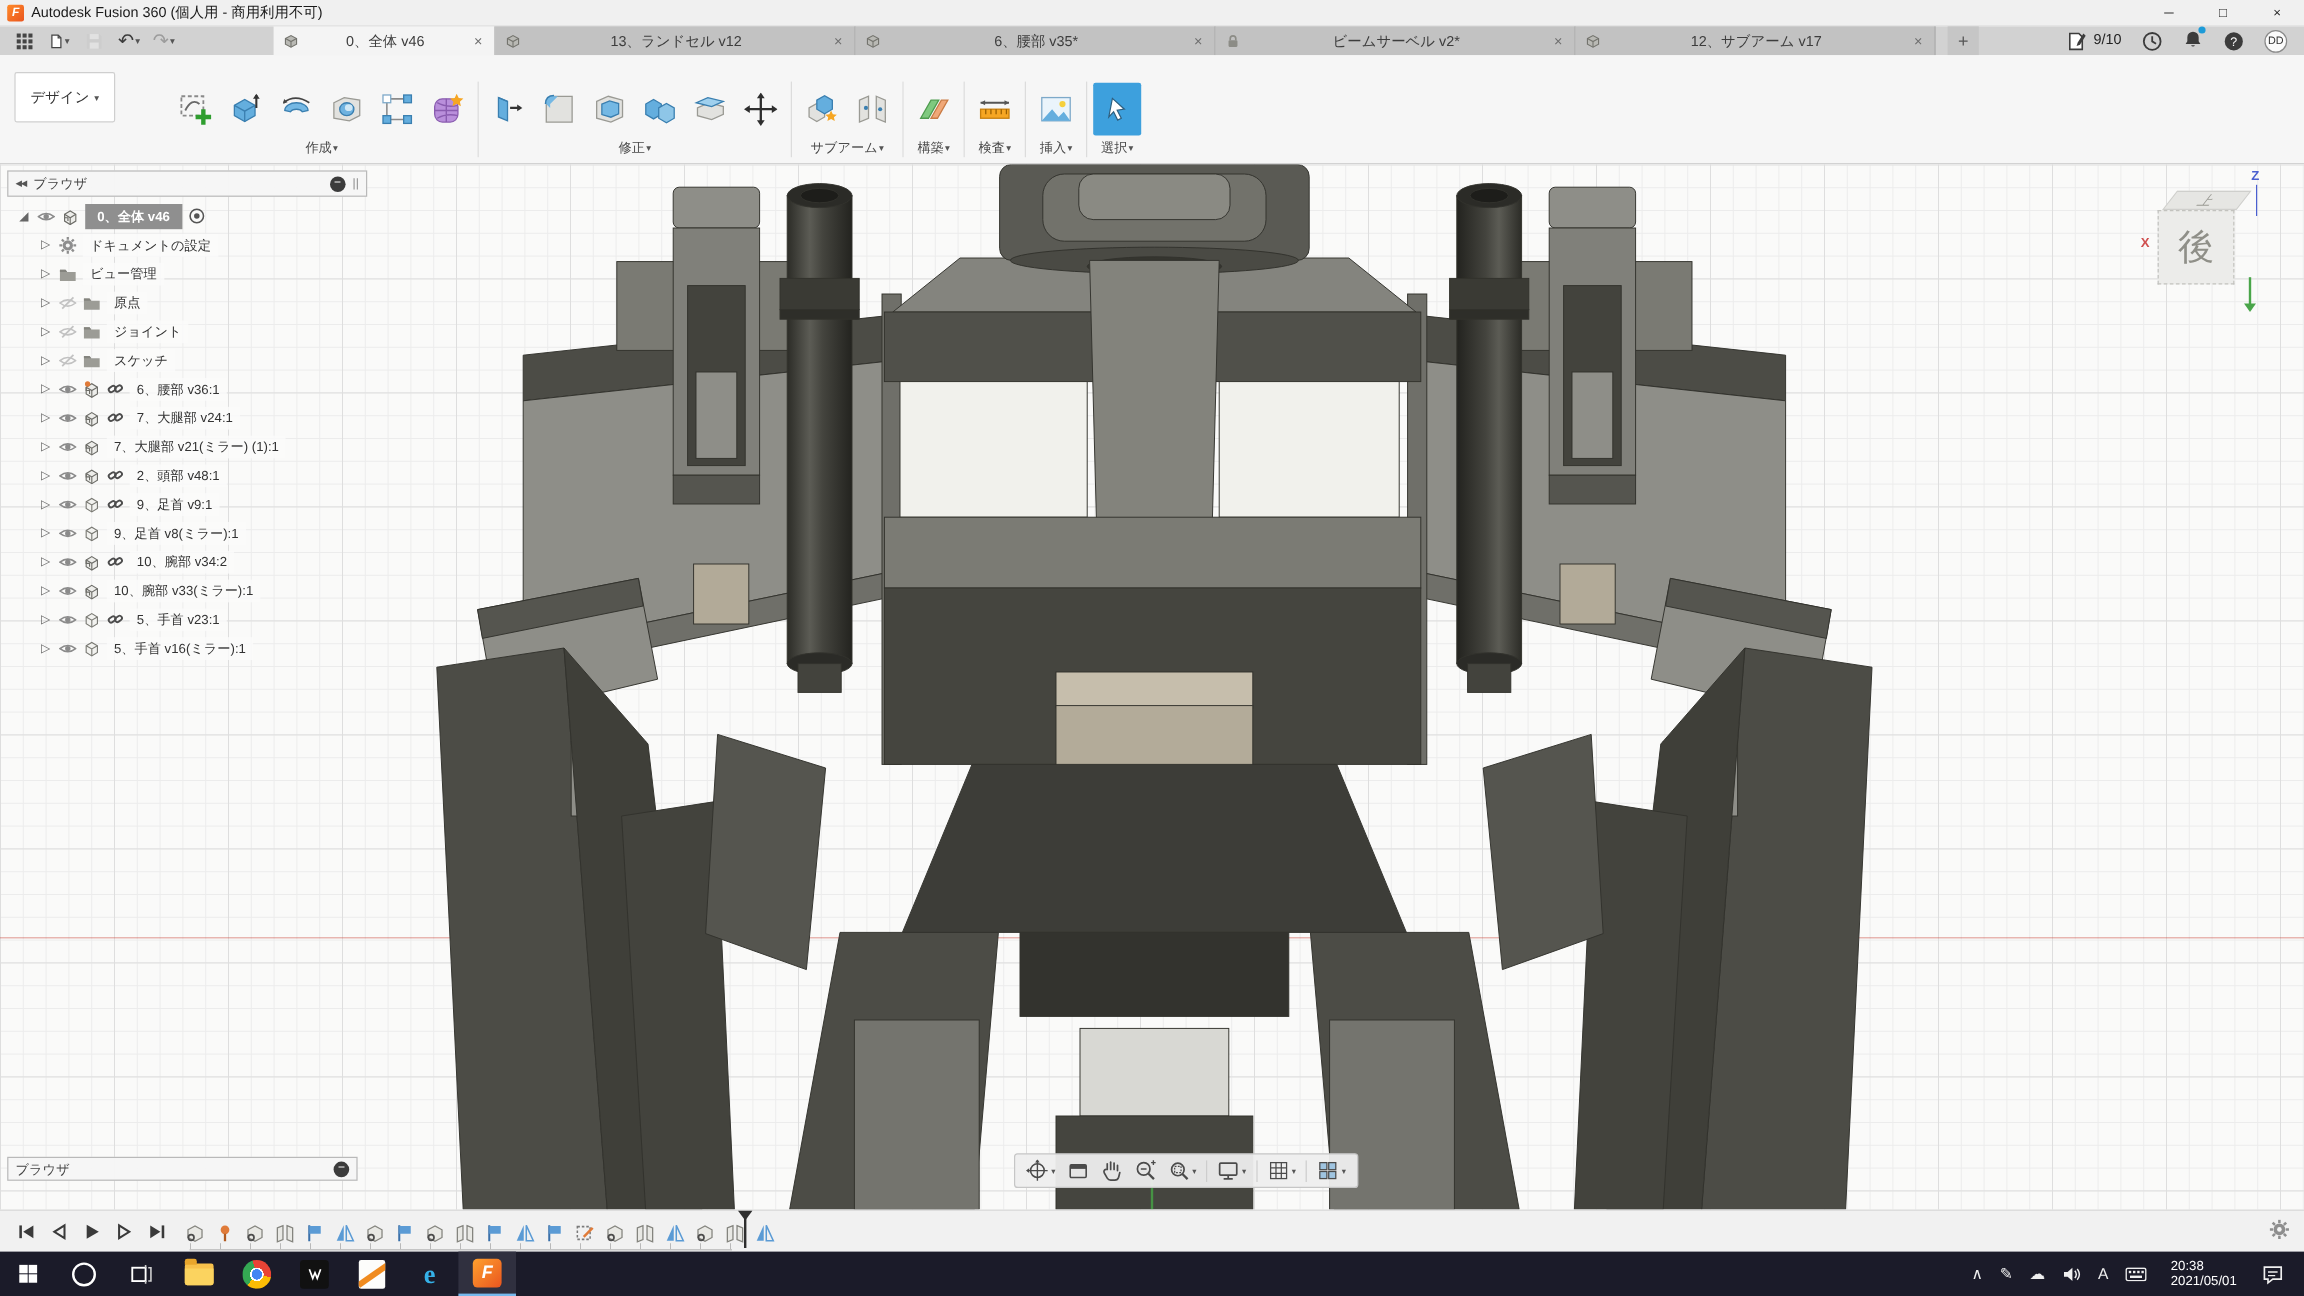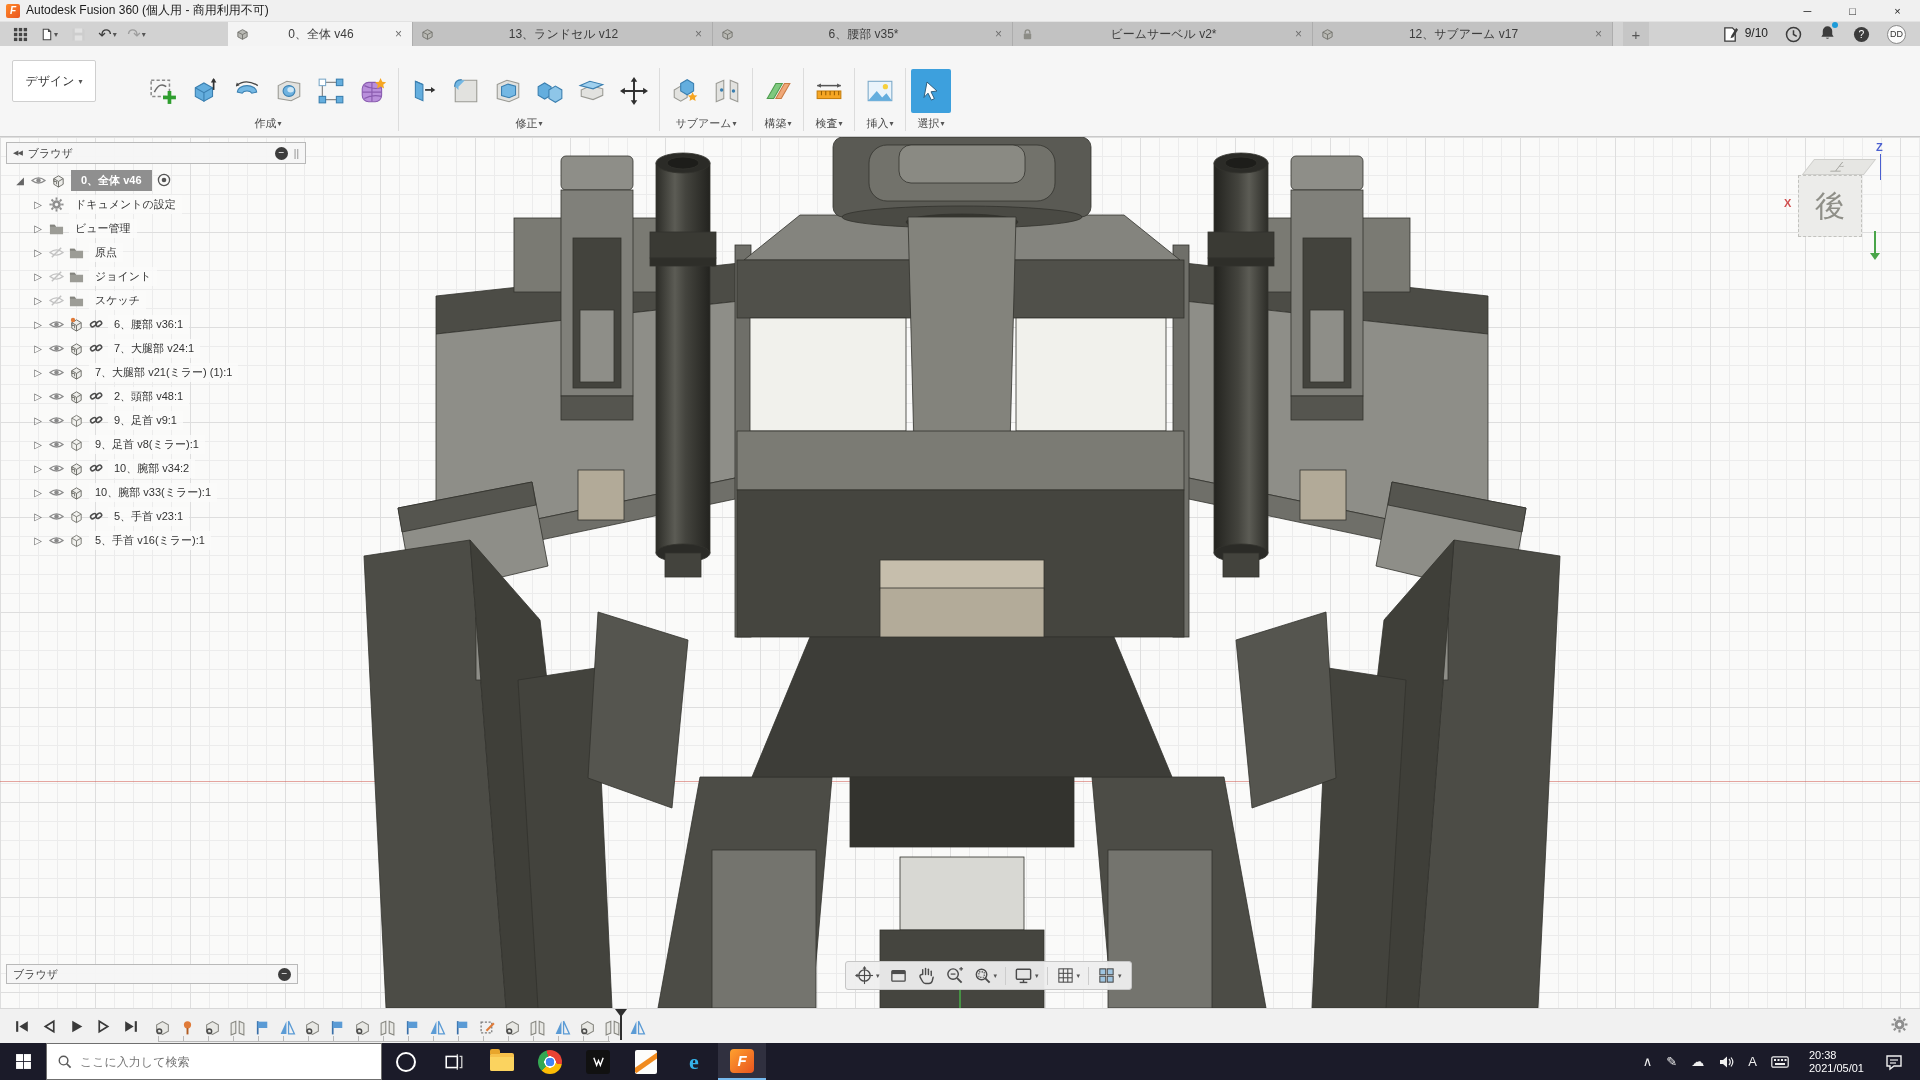--- a/index.html
+++ b/index.html
@@ -1182,26 +1182,20 @@
 <svg class="tl-gear" width="17" height="17">
     <use href="#s-gear"></use>
   </svg>
 
 <div id="taskbar">
   <div class="tb-start">
       <svg width="17" height="17">
         <use href="#s-win"></use>
       </svg>
     </div>
-  <div class="tb-search">
-    <svg width="15" height="15">
-        <use href="#s-search"></use>
-      </svg>
-    <input placeholder="ここに入力して検索" style="">
-  </div>
   <div class="tb-apps">
     <div class="tb-app">
         <span style="width:20px;height:20px;border:2.5px solid #fff;border-radius:50%;display:block"></span>
       </div>
     <div class="tb-app">
         <svg width="20" height="20">
           <use href="#s-taskview"></use>
         </svg>
       </div>
     <div class="tb-app">

